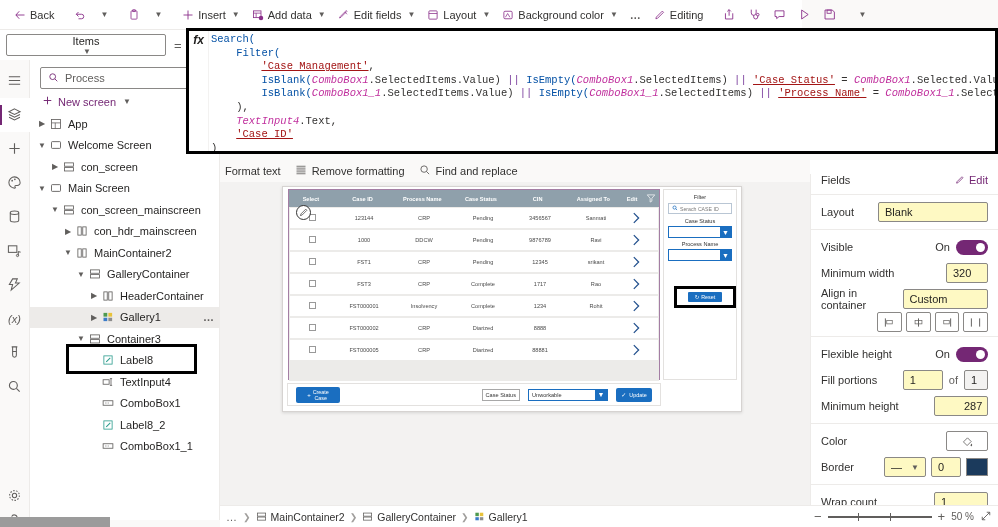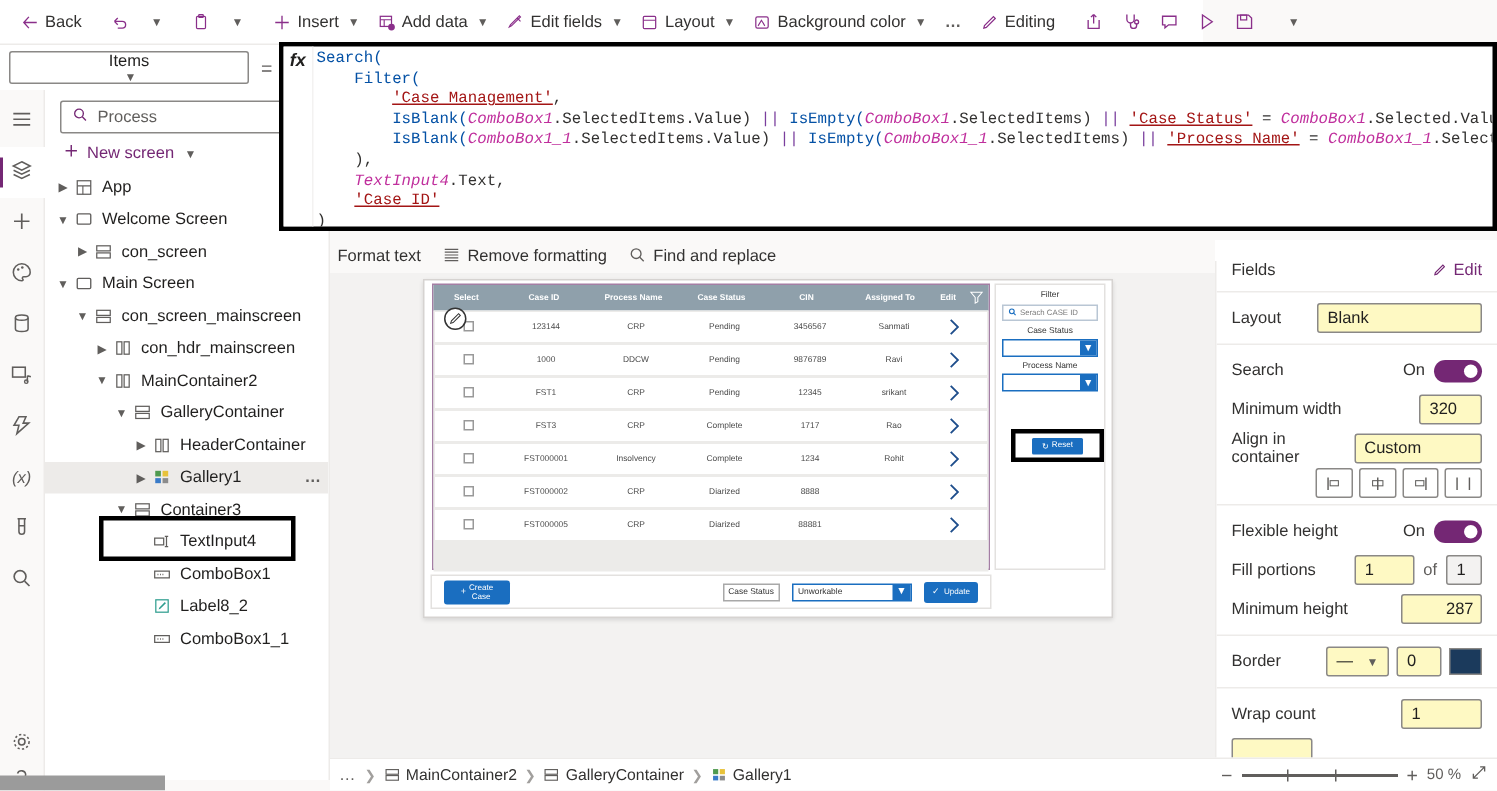--- a/index.html
+++ b/index.html
@@ -675,20 +675,30 @@
         </div>
         <div class="tnode" style="padding-left: 45px;">
           <span class="tw">▼</span>
           <span class="ti">
             <svg width="12" height="12" viewBox="0 0 16 16">
               <rect x="2" y="2.5" width="12" height="4.5" stroke="#605e5c" stroke-width="1.1" fill="none"></rect>
               <rect x="2" y="8.8" width="12" height="4.5" stroke="#605e5c" stroke-width="1.1" fill="none"></rect>
             </svg>
           </span>
           <span class="tl">Container3</span>
+        </div>
+        <div class="tnode" style="padding-left: 58px;">
+          <span class="tw"></span>
+          <span class="ti">
+            <svg width="12" height="12" viewBox="0 0 16 16">
+              <rect x="2.5" y="2.5" width="11" height="11" stroke="#2f9e8f" stroke-width="1.1" fill="none"></rect>
+              <path d="M5 11l1.5-.5 5-5-1-1-5 5z" fill="#2f9e8f"></path>
+            </svg>
+          </span>
+          <span class="tl">Label8</span>
         </div>
         <div class="tnode" style="padding-left: 58px;">
           <span class="tw"></span>
           <span class="ti">
             <svg width="12" height="12" viewBox="0 0 16 16">
               <rect x="1.5" y="5" width="8" height="6" stroke="#605e5c" stroke-width="1.1" fill="none"></rect>
               <path d="M12 3.5v9M10.5 3.5h3M10.5 12.5h3" stroke="#605e5c" stroke-width="1.1"></path>
             </svg>
           </span>
           <span class="tl">TextInput4</span>
@@ -894,21 +904,21 @@
 
     <div class="prow tall">
       <span>Layout</span>
       <div class="pinput" style="width:110px;">
         <span>Blank</span>
       </div>
     </div>
     <div class="pdiv"></div>
 
     <div class="prow tall">
-      <span>Search</span>
+      <span>Visible</span>
       <div class="toggle-wrap">
         <span>On</span>
         <div class="toggle"></div>
       </div>
     </div>
 
     <div class="prow tall">
       <span>Minimum width</span>
       <div class="pinput" style="width:42px;">
         <span>320</span>
@@ -970,20 +980,29 @@
     </div>
 
     <div class="prow tall">
       <span>Minimum height</span>
       <div class="pinput" style="width:54px;padding-left:29px;">
         <span>287</span>
       </div>
     </div>
     <div class="pdiv"></div>
 
+    <div class="prow tall">
+      <span>Color</span>
+      <div class="color-btn">
+        <svg width="13" height="13" viewBox="0 0 16 16">
+            <path d="M3 8.5l5-5 4.5 4.5-5 5z" stroke="#605e5c" stroke-width="1" fill="none"></path>
+            <path d="M13 10.5c1 1.4 1 2.8 0 3.2-.9.4-1.6-.5-1-1.7z" fill="#605e5c"></path>
+          </svg>
+      </div>
+    </div>
 
     <div class="prow tall">
       <span>Border</span>
       <div style="display:flex;align-items:center;gap:5px;">
         <div class="pinput" style="width:42px;justify-content:space-between;">
           <span>—</span>
           <span class="chev">▼</span>
         </div>
         <div class="pinput" style="width:30px;">
           <span>0</span>

